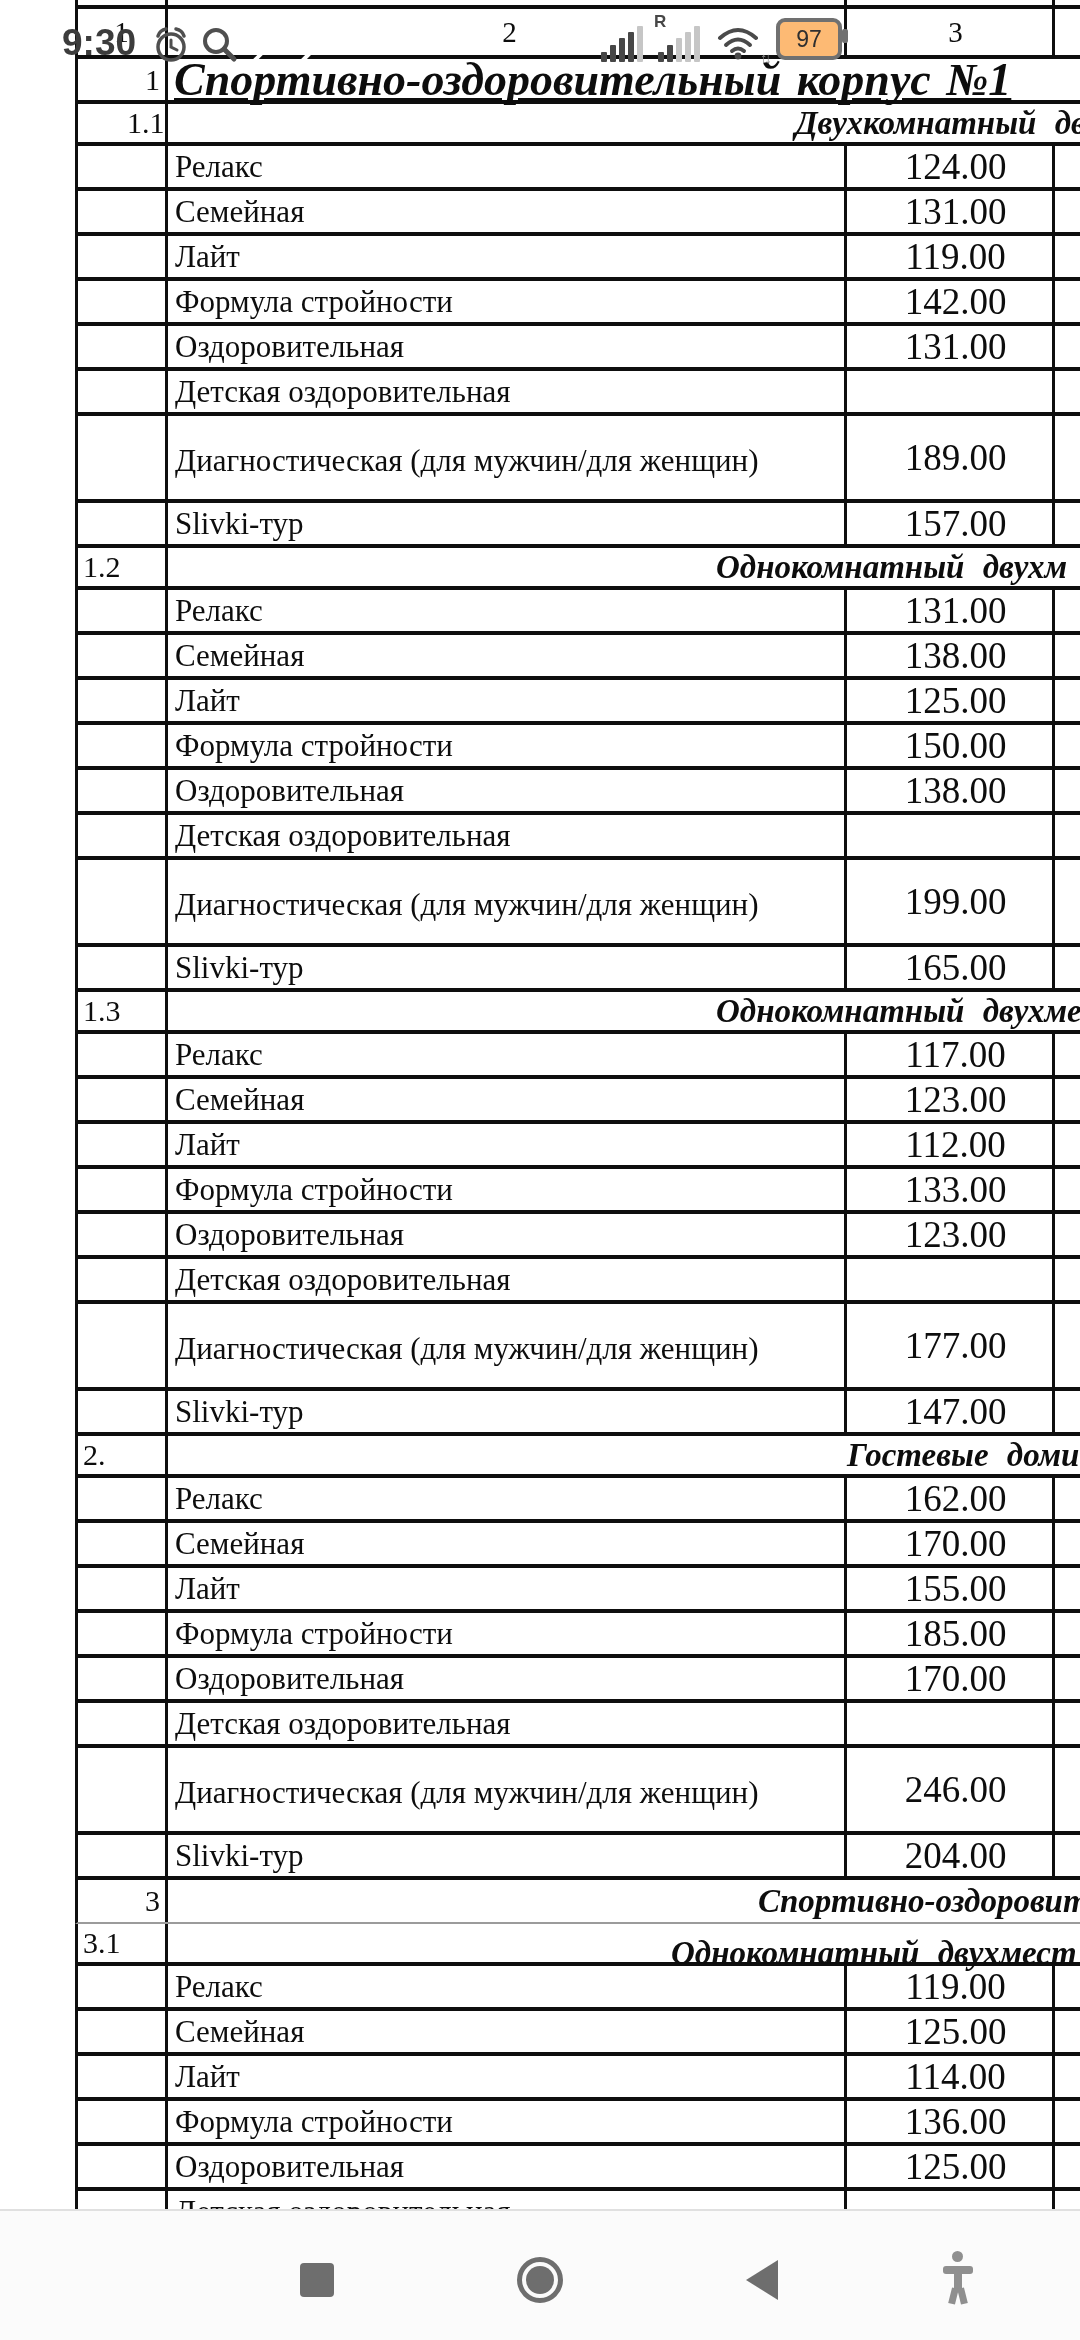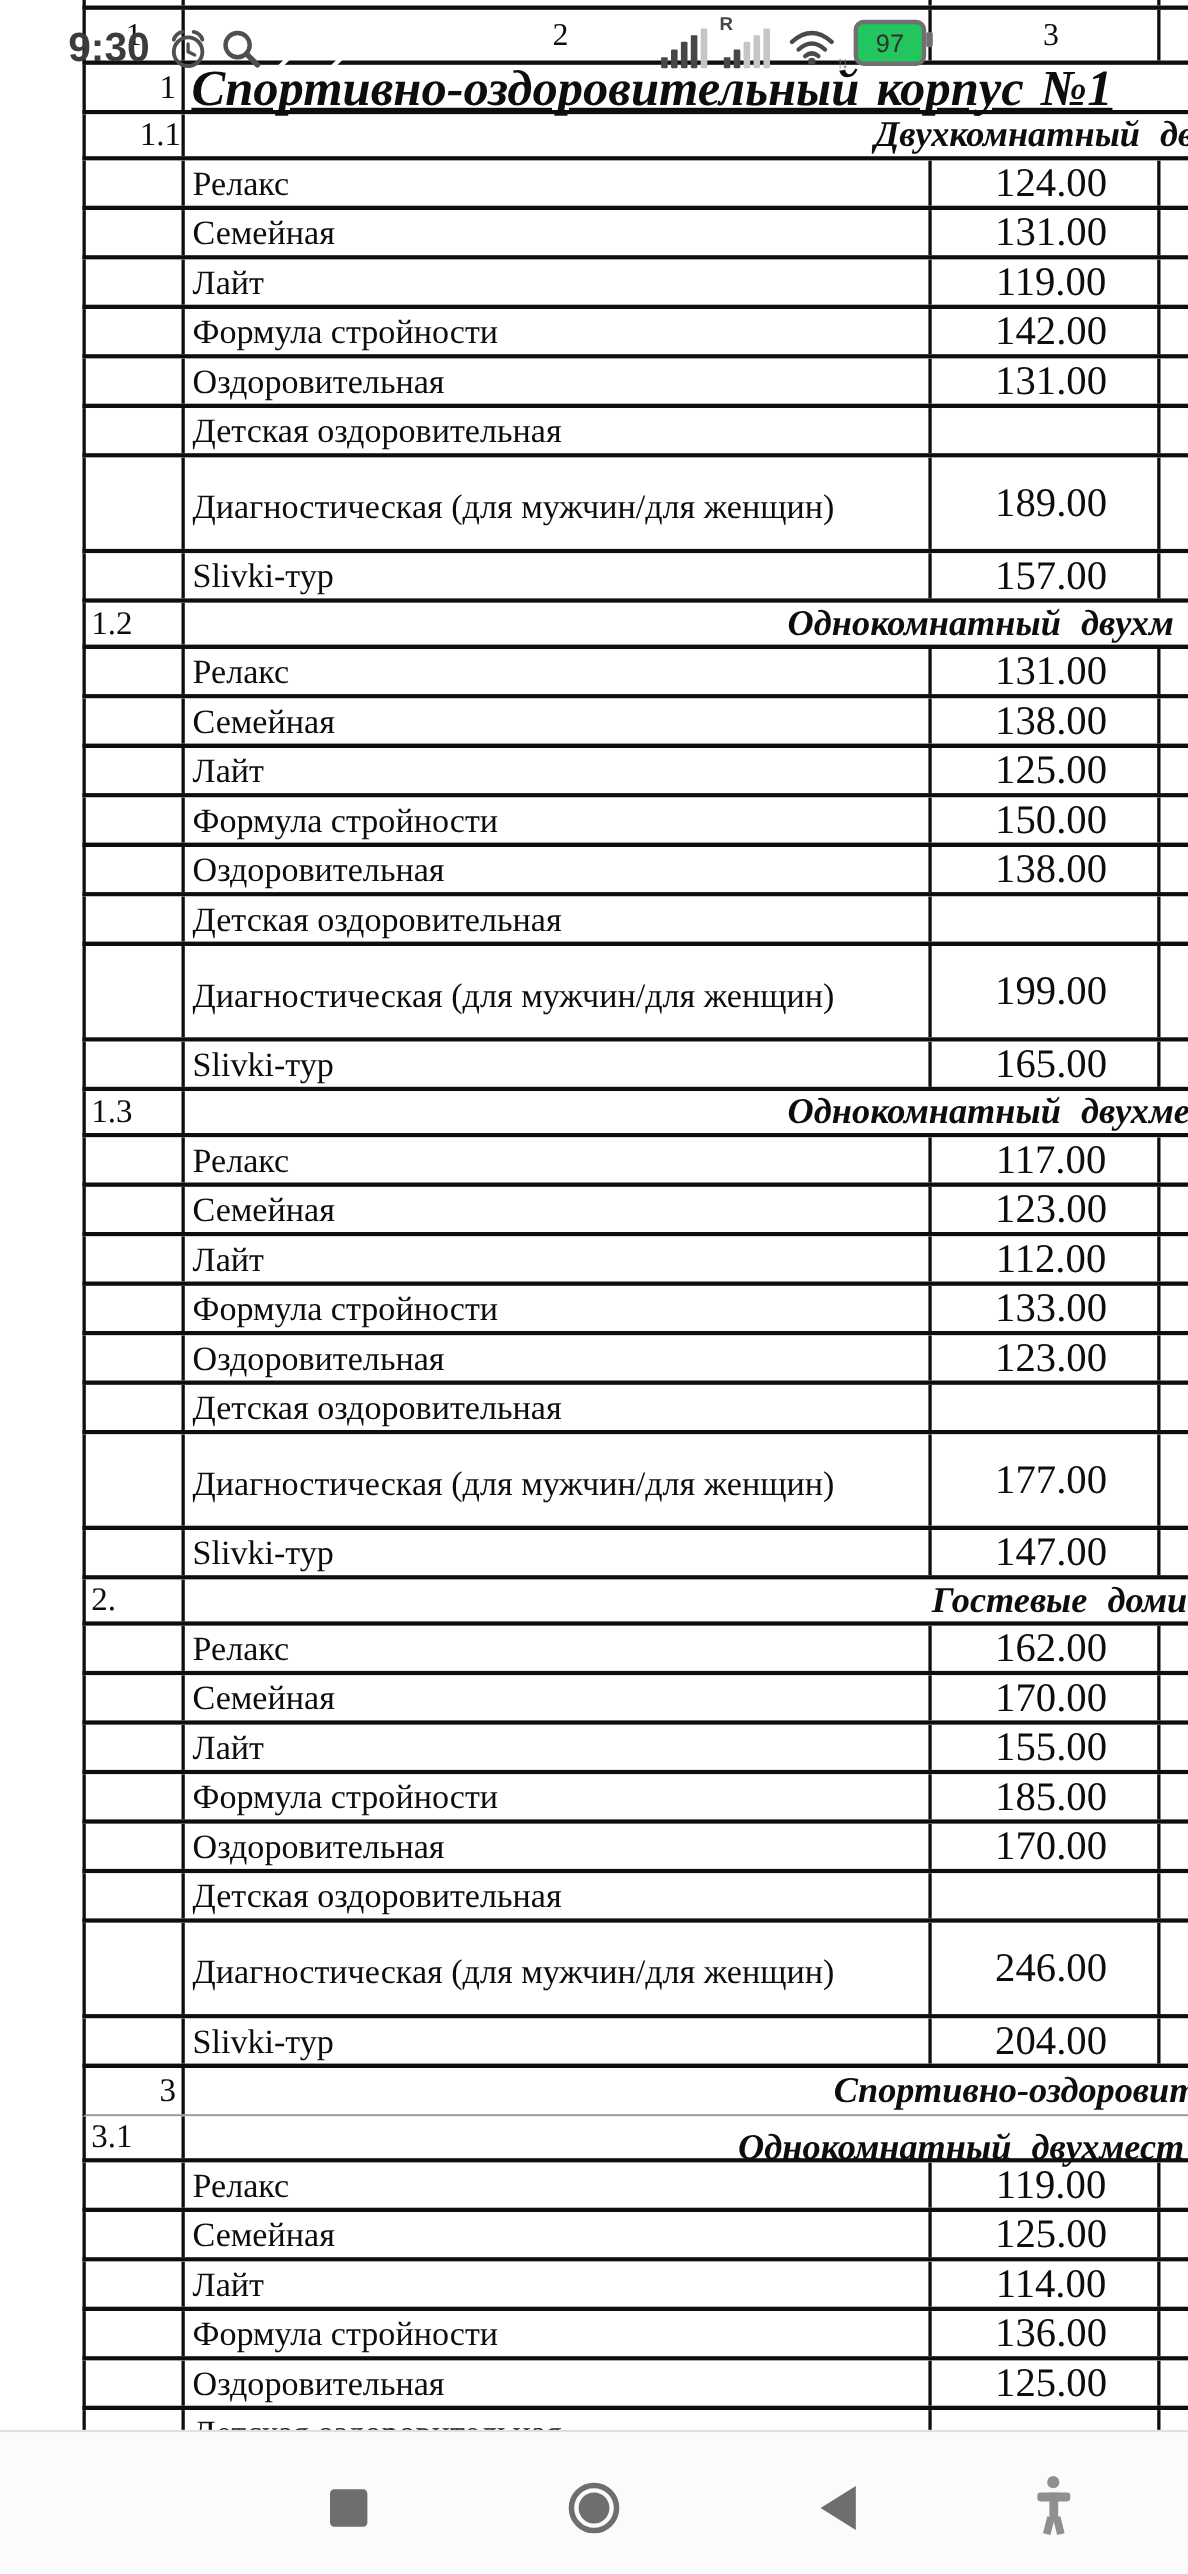--- a/index.html
+++ b/index.html
@@ -40,21 +40,21 @@
   .dot-icon::after{content:"";position:absolute;left:17px;top:-4px;width:4px;height:48px;
                    background:#ffffff;transform:rotate(45deg);}
   .sb-right{position:absolute;right:58px;top:18px;display:flex;align-items:flex-end;gap:15px;height:44px;}
   .bars{display:flex;align-items:flex-end;gap:3px;height:36px;}
   .bar{width:6px;border-radius:1px;background:#474747;}
   .bar.lt{background:#c6c6c6;}
   .sig2{position:relative;}
   .sig2 .rlabel{position:absolute;left:-4px;top:-14px;font-size:17px;font-weight:bold;color:#474747;}
   .wifi-wrap{position:relative;width:46px;height:40px;}
   .wifi-arrows{position:absolute;right:-8px;bottom:-4px;font-size:15px;color:#8a8a8a;letter-spacing:-3px;}
-  .batt{width:58px;height:34px;border:4px solid #707070;border-radius:9px;background:#22c55e;
+  .batt{width:58px;height:34px;border:4px solid #707070;border-radius:9px;background:#fdba74;
         display:flex;align-items:center;justify-content:center;position:relative;margin-bottom:2px;}
   .batt-num{font-size:23px;color:#2f2f2f;line-height:1;}
   .batt::after{content:"";position:absolute;right:-10px;top:7px;width:6px;height:14px;background:#707070;border-radius:2px;}
   
   .nav{position:absolute;left:0;top:2209px;width:1080px;height:131px;background:#fbfbfb;
        border-top:2px solid #e0e0e0;box-sizing:border-box;z-index:6;}
   .nav-btn{position:absolute;transform:translateX(-50%);cursor:pointer;}
   .ic-recents{width:34px;height:34px;background:#6e6e6e;border-radius:4px;}
   .ic-home{width:46px;height:46px;border:5px solid #6e6e6e;border-radius:50%;position:relative;box-sizing:border-box;}
   .ic-home::after{content:"";position:absolute;left:4px;top:4px;width:28px;height:28px;border-radius:50%;background:#6e6e6e;}

